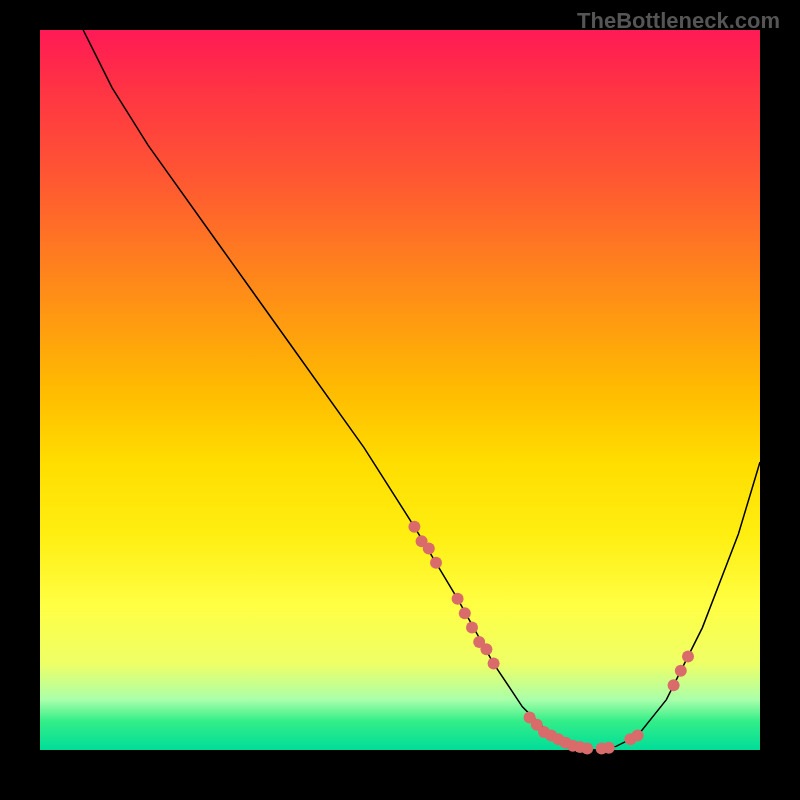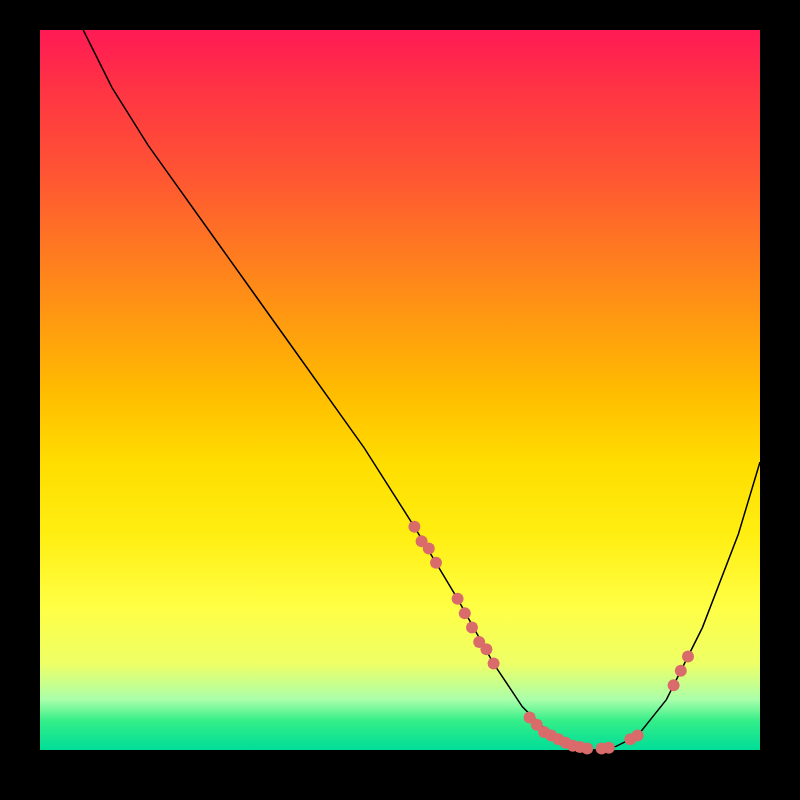--- a/index.html
+++ b/index.html
@@ -59,20 +59,21 @@
   }
   .dot {
     fill: #d96b6b;
     stroke: none;
   }
 </style>
 </head>
 <body>
 
 <div class="container">
+  <div class="watermark">TheBottleneck.com</div>
   <div class="plot-area"></div>
   <svg id="chart-svg" width="800" height="800">
     <path id="curve-path" class="curve" d="M83.2 30.0 L90.4 44.4 L112.0 87.6 L148.0 145.2 L220.0 246.0 L292.0 346.8 L364.0 447.6 L414.4 526.8 L457.6 598.8 L493.6 663.6 L522.4 706.8 L551.2 735.6 L572.8 746.4 L594.4 750.0 L616.0 746.4 L637.6 735.6 L666.4 699.6 L702.4 627.6 L738.4 534.0 L760.0 462.0 "></path>
     <g id="points-group">
         <circle cx="414.4" cy="526.8" r="6" class="dot"></circle>
         <circle cx="421.6" cy="541.2" r="6" class="dot"></circle>
         <circle cx="428.8" cy="548.4" r="6" class="dot"></circle>
         <circle cx="436.0" cy="562.8" r="6" class="dot"></circle>
         <circle cx="457.6" cy="598.8" r="6" class="dot"></circle>
         <circle cx="464.8" cy="613.2" r="6" class="dot"></circle>

